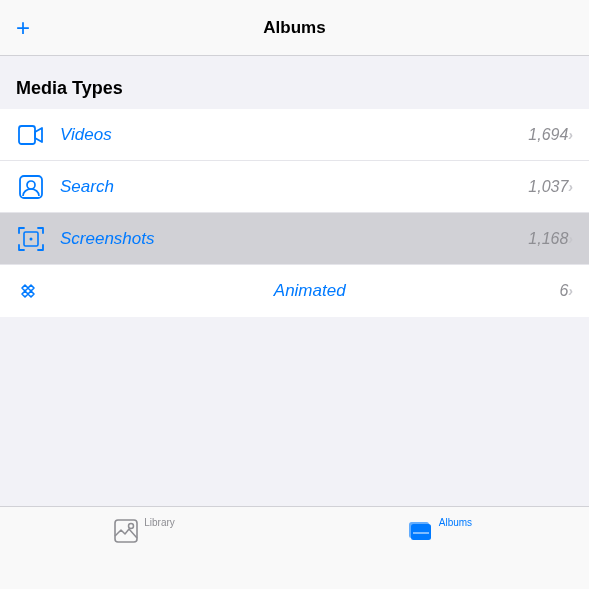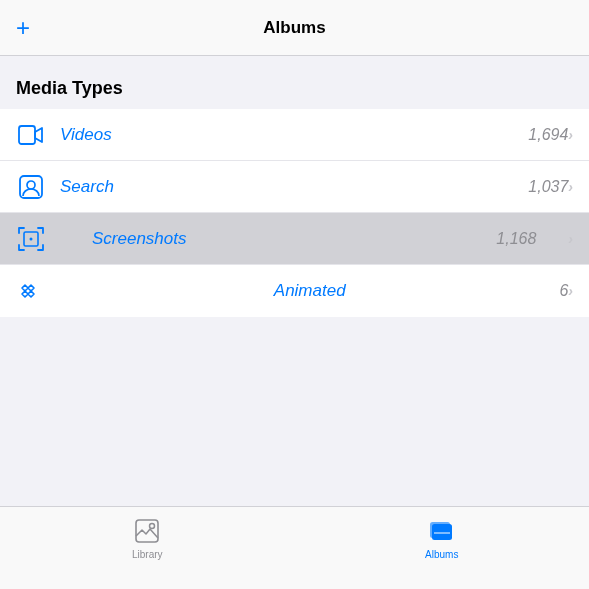--- a/index.html
+++ b/index.html
@@ -64,21 +64,20 @@
       align-items: center;
       padding: 0 16px;
       height: 52px;
       background: #fff;
       border-bottom: 1px solid #e5e5ea;
       cursor: pointer;
       position: relative;
     }
     .list-item.selected {
       background: #d1d1d6;
-      gap: 32px;
     }
     .list-item:last-child {
       border-bottom: none;
       text-align: center;
     }
     .item-icon {
       width: 30px;
       height: 30px;
       display: flex;
       align-items: center;
@@ -110,22 +109,21 @@
       height: 83px;
       background: rgba(249,249,249,0.95);
       border-top: 1px solid #d1d1d6;
       display: flex;
       align-items: flex-start;
       justify-content: space-around;
       padding-top: 10px;
     }
     .tab-item {
       display: flex;
-      flex-direction: column;
-      align-items: center;
+      align-items: flex-start;
       gap: 4px;
       cursor: pointer;
       width: 70px;
     }
     .tab-icon {
       width: 28px;
       height: 28px;
       display: flex;
       align-items: center;
       justify-content: center;

